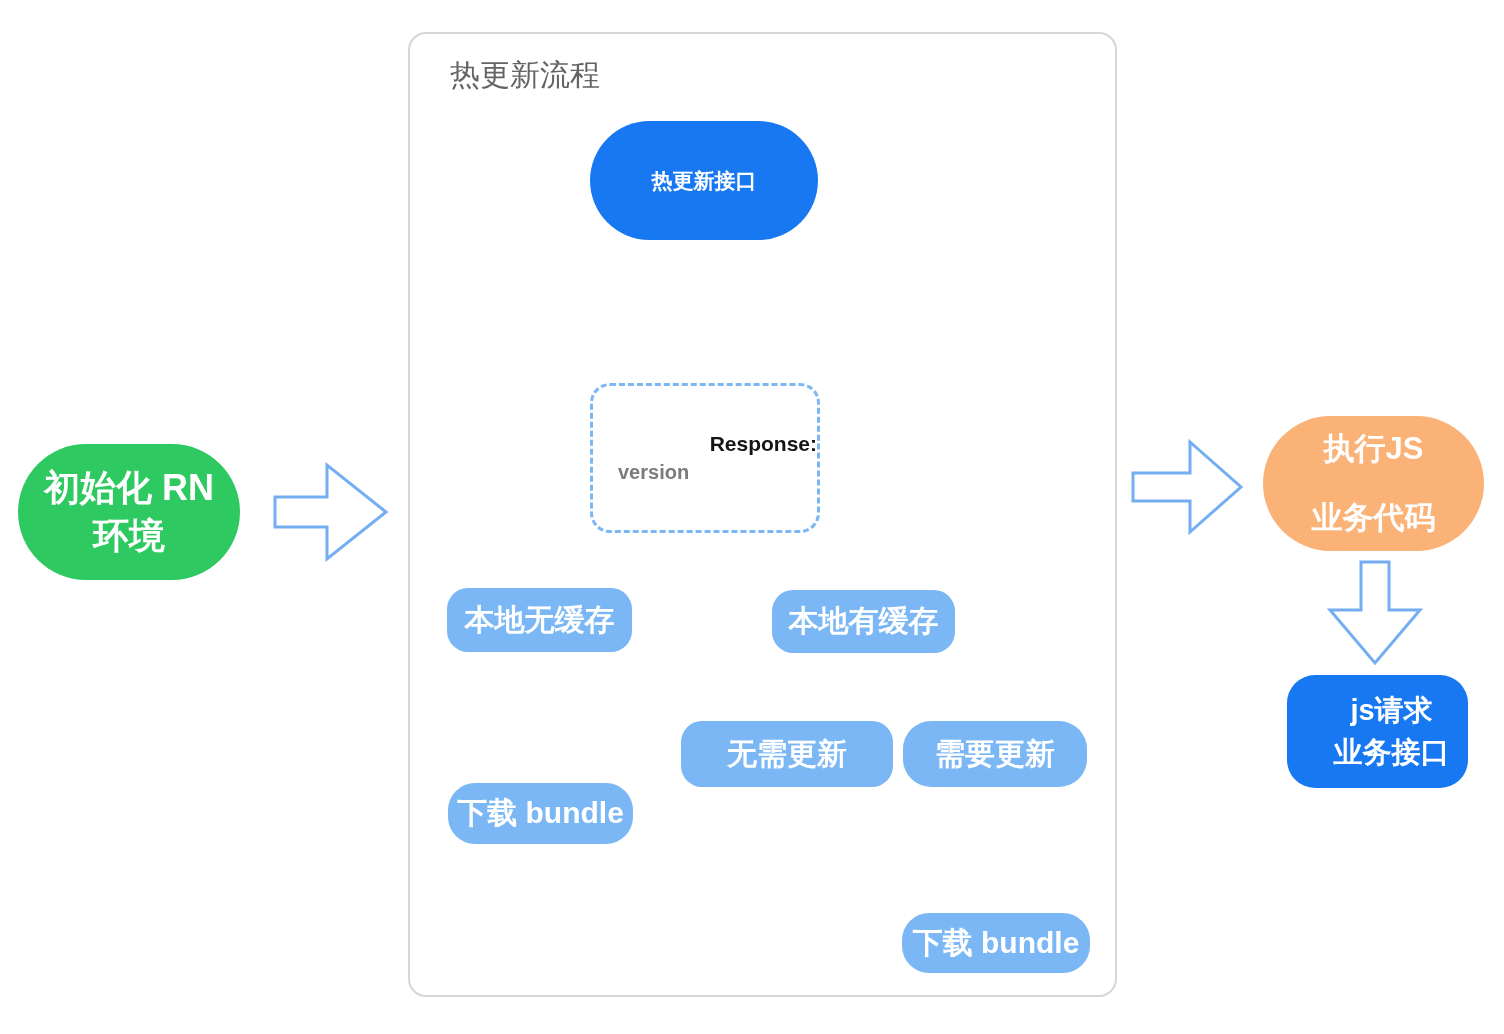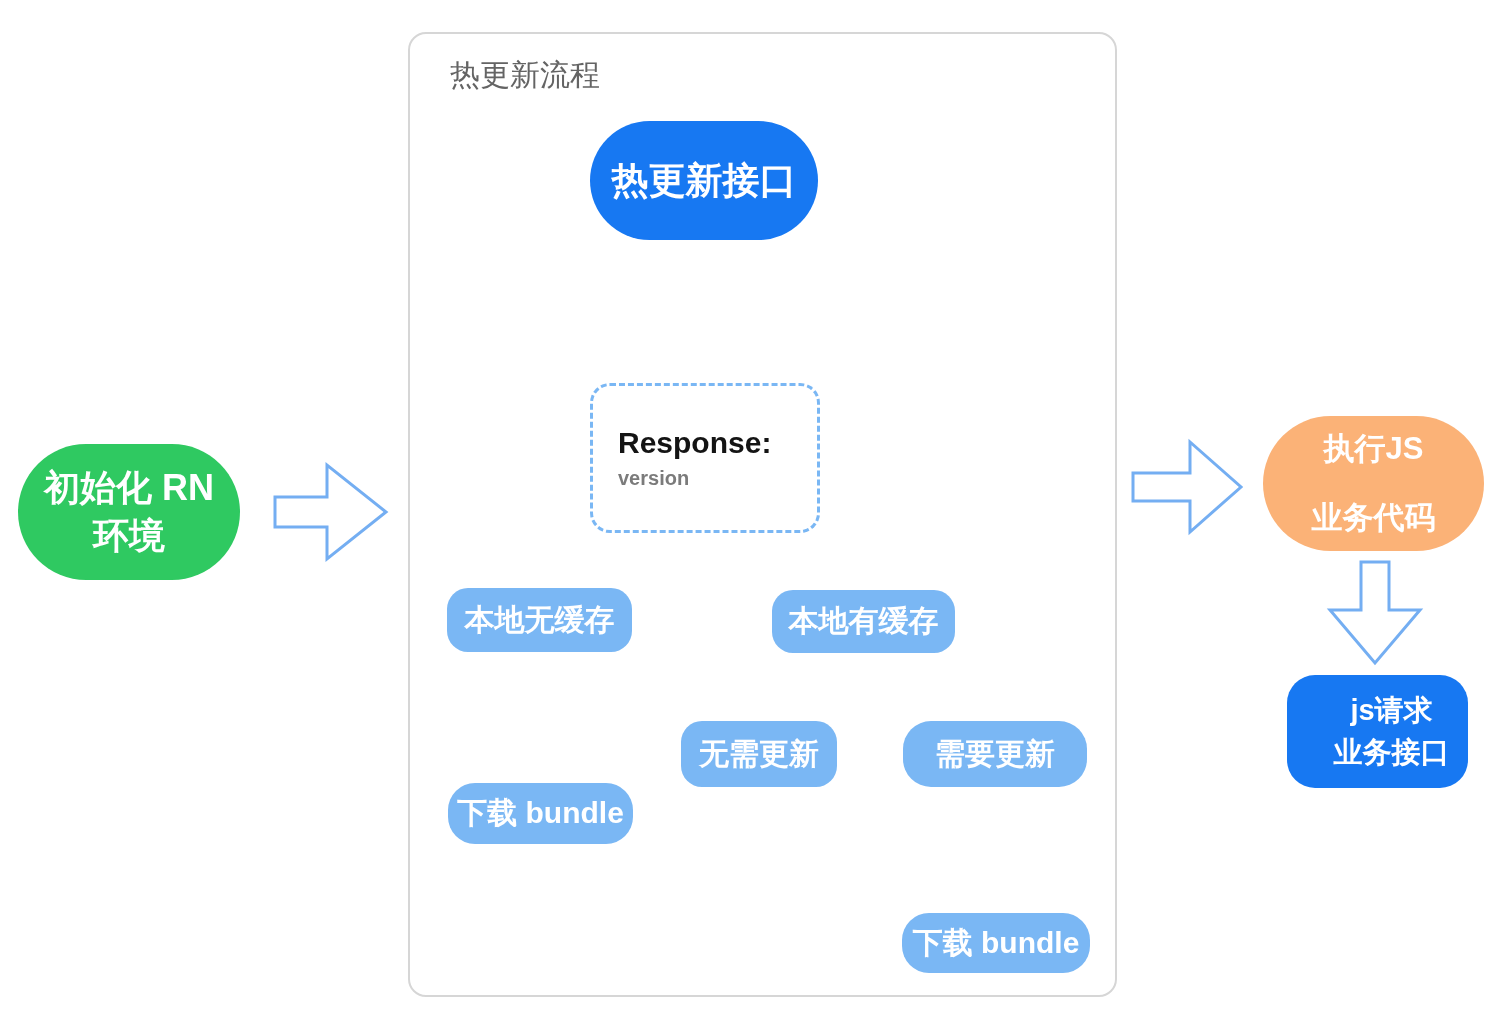--- a/index.html
+++ b/index.html
@@ -17,30 +17,30 @@
   html,body{background:#ffffff;}
   body{font-family:"Liberation Sans","DejaVu Sans",sans-serif;}
   .canvas{position:relative;width:1504px;height:1034px;background:#ffffff;overflow:hidden;}
   .lines{position:absolute;left:0;top:0;width:1504px;height:1034px;}
   .conn{fill:none;stroke:var(--arrow-stroke);stroke-width:2.5;}
   .arrow{fill:#ffffff;stroke:var(--arrow-stroke);stroke-width:3;stroke-linejoin:miter;}
   .node{position:absolute;display:flex;flex-direction:column;align-items:center;justify-content:center;text-align:center;color:#ffffff;}
   .container-box{position:absolute;left:408px;top:32px;width:709px;height:965px;border:2px solid var(--border-gray);border-radius:18px;background:#ffffff;}
   .container-title{position:absolute;left:450px;top:55px;font-size:30px;font-weight:400;color:var(--title-gray);}
   .pill{border-radius:999px;}
-  .hot-api{left:590px;top:121px;width:228px;height:119px;background:var(--primary-blue);font-size:37px;font-weight:700;}
+  .hot-api{left:590px;top:121px;width:228px;height:119px;background:var(--primary-blue);font-size:21px;font-weight:700;}
   .init-rn{left:18px;top:444px;width:222px;height:136px;background:var(--green);font-size:36px;font-weight:700;line-height:1.32;}
   .exec-js{left:1263px;top:416px;width:221px;height:135px;background:var(--orange);font-size:31px;font-weight:600;line-height:1.32;gap:28px;}
   .response-box{position:absolute;left:590px;top:383px;width:230px;height:150px;border:3px dashed var(--light-blue);border-radius:20px;background:#ffffff;display:flex;flex-direction:column;justify-content:center;padding-left:25px;}
-  .response-title{font-size:30px;font-weight:700;color:var(--dark-text);line-height:1.35;}
+  .response-title{font-size:21px;font-weight:700;color:var(--dark-text);line-height:1.35;text-align:right;}
   .response-line{font-size:20px;font-weight:700;color:var(--muted-text);line-height:1.43;}
   .blue-box{background:var(--light-blue);border-radius:21px;font-size:30px;font-weight:600;}
   .no-cache{left:447px;top:588px;width:185px;height:64px;}
   .has-cache{left:772px;top:590px;width:183px;height:63px;}
-  .no-update{left:681px;top:721px;width:156px;height:66px;}
+  .no-update{left:681px;top:721px;width:212px;height:66px;}
   .need-update{left:903px;top:721px;width:184px;height:66px;border-radius:28px;}
   .dl-left{left:448px;top:783px;width:185px;height:61px;border-radius:27px;}
   .dl-right{left:902px;top:913px;width:188px;height:60px;border-radius:27px;}
   .js-request{left:1287px;top:675px;width:181px;height:113px;background:var(--primary-blue);border-radius:28px;font-size:29px;font-weight:600;line-height:1.42;padding-left:28px;}
   .line2{display:block;}
 </style>
 </head>
 <body>
 
 <div class="canvas">

